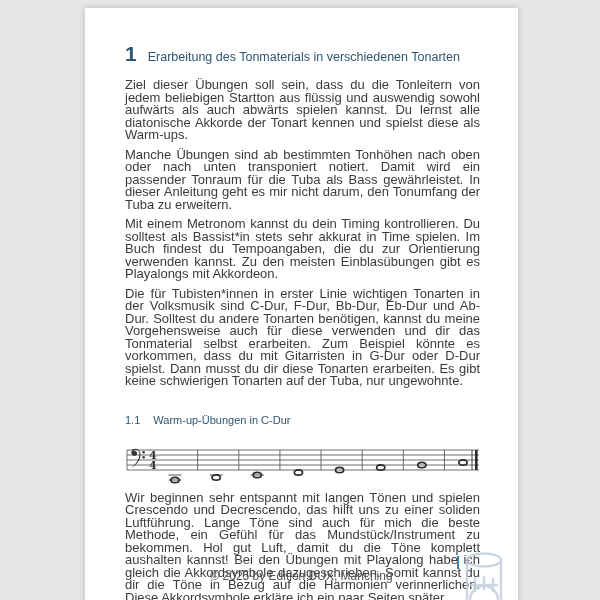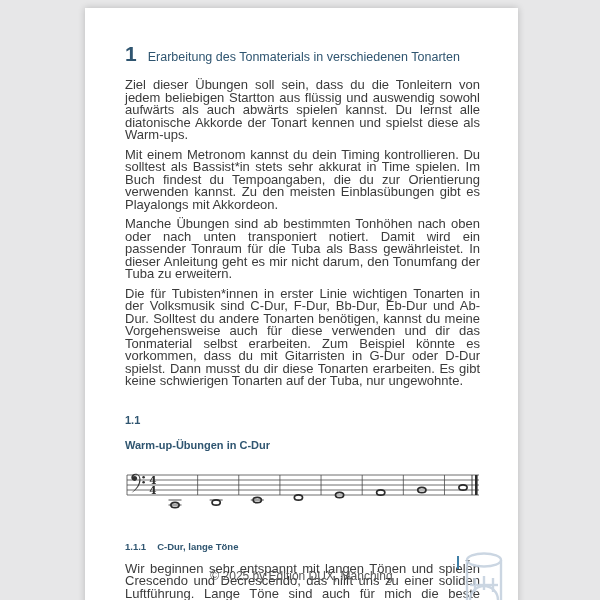--- a/index.html
+++ b/index.html
@@ -15,24 +15,23 @@
   }
   .content{padding:34px 38px 0 40px;}
   .chapter{display:flex;align-items:baseline;gap:11px;margin:0 0 13px 0;color:#2f5570;}
   .chapter .chnum{font-size:21px;font-weight:bold;}
   .chapter .chtitle{font-size:12.5px;font-weight:normal;}
   p.body{
     font-size:13px;line-height:12.5px;color:#3b3b3b;
     text-align:justify;margin:0 0 7px 0;
   }
   h2.section{
-    display:flex;gap:13px;align-items:flex-start;
-    font-size:11px;font-weight:bold;color:#2f5570;
+    display:flex;gap:13px;align-items:center;
+    font-size:11px;font-weight:normal;color:#2f5570;
     margin:26px 0 14px 0;
-    flex-direction:column;
   }
   h3.subsection{
     display:flex;gap:11px;align-items:baseline;
     font-size:9.5px;font-weight:bold;color:#2f5570;
     margin:24px 0 11px 0;
   }
   .staff-wrap{margin:4px 0 0 0;}
   .footer-copy{
     position:absolute;left:0;top:548px;width:100%;
     text-align:center;font-size:12px;color:#555;line-height:13px;margin-top:14px;
@@ -50,22 +49,22 @@
 
 <div class="page">
   <div class="content">
 
     <h1 class="chapter">
       <span class="chnum">1</span>
       <span class="chtitle">Erarbeitung des Tonmaterials in verschiedenen Tonarten</span>
     </h1>
 
     <p class="body">Ziel dieser Übungen soll sein, dass du die Tonleitern von jedem beliebigen Startton aus flüssig und auswendig sowohl aufwärts als auch abwärts spielen kannst. Du lernst alle diatonische Akkorde der Tonart kennen und spielst diese als Warm-ups.</p>
+    <p class="body">Manche Übungen sind ab bestimmten Tonhöhen nach oben oder nach unten transponiert notiert. Damit wird ein passender Tonraum für die Tuba als Bass gewährleistet. In dieser Anleitung geht es mir nicht darum, den Tonumfang der Tuba zu erweitern.</p>
     <p class="body">Mit einem Metronom kannst du dein Timing kontrollieren. Du solltest als Bassist*in stets sehr akkurat in Time spielen. Im Buch findest du Tempoangaben, die du zur Orientierung verwenden kannst. Zu den meisten Einblasübungen gibt es Playalongs mit Akkordeon.</p>
-    <p class="body">Manche Übungen sind ab bestimmten Tonhöhen nach oben oder nach unten transponiert notiert. Damit wird ein passender Tonraum für die Tuba als Bass gewährleistet. In dieser Anleitung geht es mir nicht darum, den Tonumfang der Tuba zu erweitern.</p>
     <p class="body">Die für Tubisten*innen in erster Linie wichtigen Tonarten in der Volksmusik sind C-Dur, F-Dur, Bb-Dur, Eb-Dur und Ab-Dur. Solltest du andere Tonarten benötigen, kannst du meine Vorgehensweise auch für diese verwenden und dir das Tonmaterial selbst erarbeiten. Zum Beispiel könnte es vorkommen, dass du mit Gitarristen in G-Dur oder D-Dur spielst. Dann musst du dir diese Tonarten erarbeiten. Es gibt keine schwierigen Tonarten auf der Tuba, nur ungewohnte.</p>
 
     <h2 class="section">
       <span>1.1</span>
       <span>Warm-up-Übungen in C-Dur</span>
     </h2>
 
 
     <div class="staff-wrap">
       <svg id="staff-svg" width="356" height="48" viewBox="0 0 356 48">
@@ -101,24 +100,20 @@
           <ellipse cx="255.71428571428572" cy="27.5" rx="4.1" ry="2.7" fill="none" stroke="#2b2b2b" stroke-width="1.7"></ellipse>
           <line x1="278.34285714285716" y1="10" x2="278.34285714285716" y2="30" stroke="#4a4a4a" stroke-width="0.8"></line>
           <ellipse cx="296.8571428571429" cy="25" rx="4.1" ry="2.7" fill="none" stroke="#2b2b2b" stroke-width="1.7"></ellipse>
           <line x1="319.4857142857143" y1="10" x2="319.4857142857143" y2="30" stroke="#4a4a4a" stroke-width="0.8"></line>
           <ellipse cx="338" cy="22.5" rx="4.1" ry="2.7" fill="none" stroke="#2b2b2b" stroke-width="1.7"></ellipse>
           <line x1="347" y1="10" x2="347" y2="30" stroke="#2b2b2b" stroke-width="0.9"></line>
           <rect x="350" y="10" width="2.6" height="20" fill="#2b2b2b"></rect>
         </svg>
     </div>
 
-    <h3 class="subsection">
-      <span>1.1.1</span>
-      <span>C-Dur, lange Töne</span>
-    </h3>
 
     <p class="body">Wir beginnen sehr entspannt mit langen Tönen und spielen Crescendo und Decrescendo, das hilft uns zu einer soliden Luftführung. Lange Töne sind auch für mich die beste Methode, ein Gefühl für das Mundstück/Instrument zu bekommen. Hol gut Luft, damit du die Töne komplett aushalten kannst! Bei den Übungen mit Playalong habe ich gleich die Akkordsymbole dazugeschrieben. Somit kannst du dir die Töne in Bezug auf die Harmonien verinnerlichen. Diese Akkordsymbole erkläre ich ein paar Seiten später.</p>
   </div>
 
   <div class="footer-copy">© 2025 by Edition DUX, Manching</div>
 
   <div class="pagenum">
     <span class="bar"></span>
     <span class="num">7</span>
   </div>

